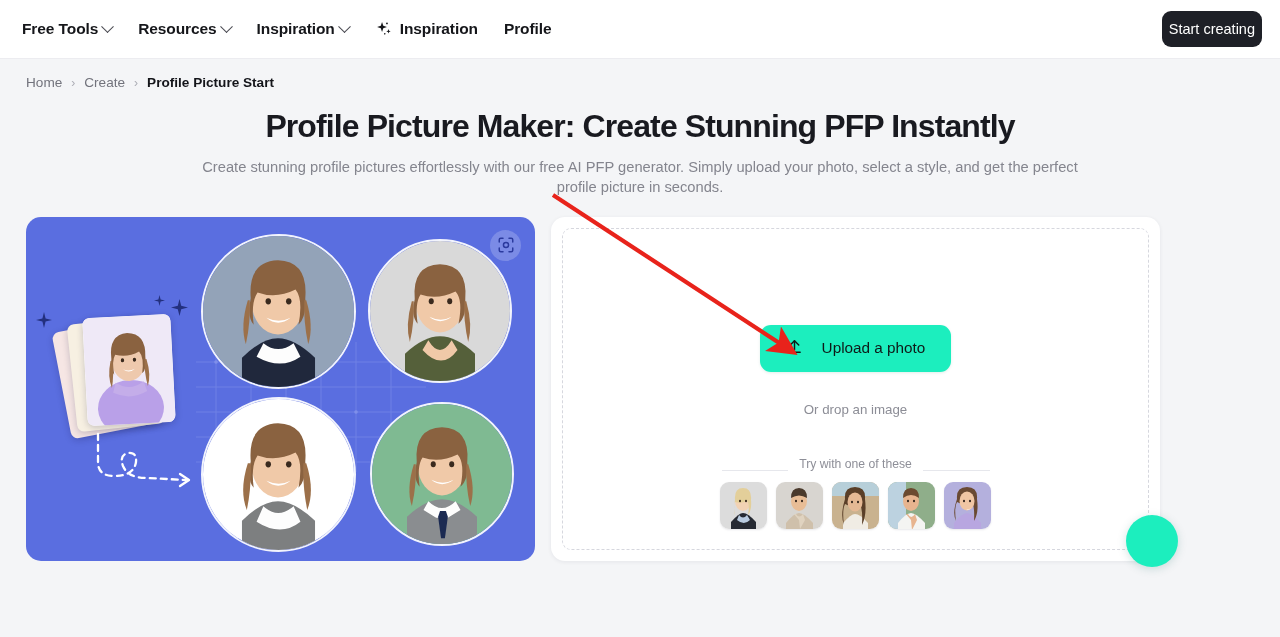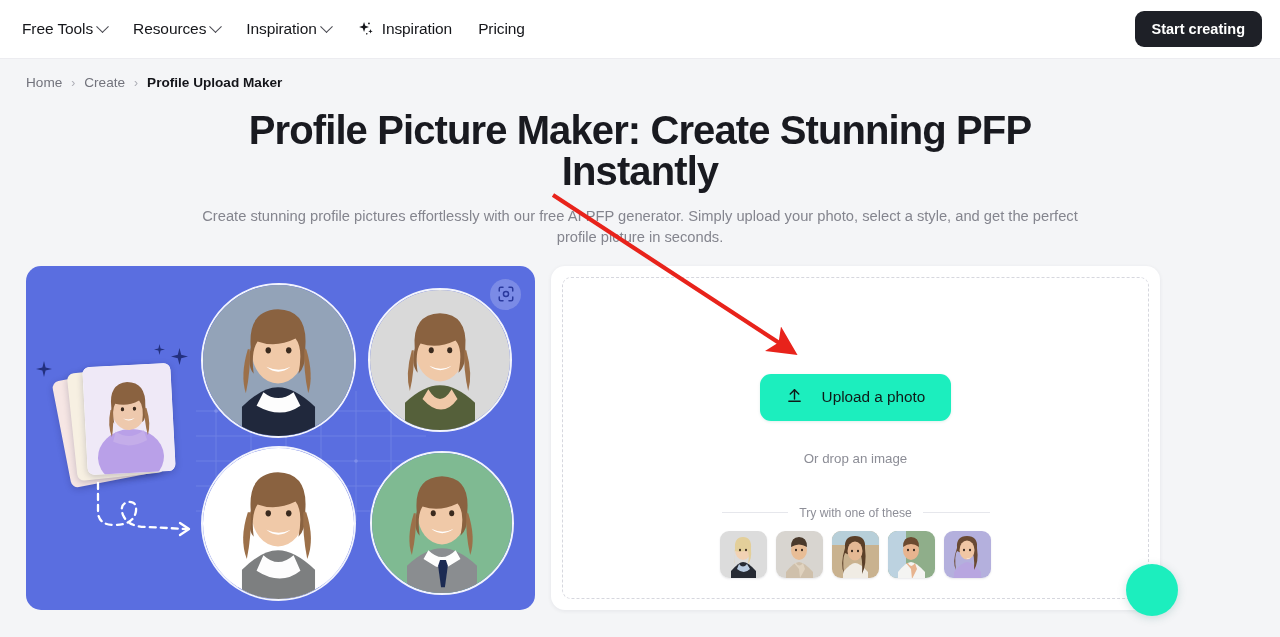--- a/index.html
+++ b/index.html
@@ -17,53 +17,53 @@
     height: 59px;
     background: #ffffff;
     display: flex;
     align-items: center;
     padding: 0 18px 0 22px;
     border-bottom: 1px solid #ececf0;
   }
   .nav-links { display: flex; align-items: center; gap: 26px; }
   .nav-item {
     display: flex; align-items: center; gap: 5px;
-    font-size: 15.5px; font-weight: 400; color: #15161a;
+    font-size: 15.5px; font-weight: 700; color: #15161a;
     letter-spacing: -0.1px;
     cursor: pointer; white-space: nowrap;
   }
   .chev {
     display: inline-block; width: 9px; height: 9px;
     border-right: 1.6px solid #4a4b52; border-bottom: 1.6px solid #4a4b52;
     transform: rotate(45deg) translate(-2px, -2px);
   }
   .sparkle-ic { display: inline-flex; margin-right: 1px; }
   .nav-spacer { flex: 1; }
   .start-btn {
     background: #1e2027; color: #fff;
-    font-size: 14.5px; font-weight: 700;
-    padding: 10px 17px; border-radius: 9px;
+    font-size: 14.5px; font-weight: 400;
+    padding: 10px 7px; border-radius: 9px;
     border: none; cursor: pointer; white-space: nowrap;
   }
 
   
   .crumbs {
     display: flex; align-items: flex-end; gap: 9px;
     padding: 16px 0 0 26px; font-size: 13.6px;
   }
   .crumb { color: #72737c; cursor: pointer; }
   .crumb.current { color: #14151a; font-weight: 700; cursor: default; }
   .crumb-sep { color: #acadb5; font-size: 12px; }
 
   
   .hero-title {
     margin: 20px auto 0;
     width: 830px;
     text-align: center;
-    font-size: 40px; line-height: 1.03;
+    font-size: 32px; line-height: 1.03;
     font-weight: 700; color: #191a20;
     letter-spacing: -0.9px;
   }
   .hero-sub {
     margin: 14px auto 0;
     width: 900px; text-align: center;
     font-size: 14.7px; line-height: 1.38;
     color: #84858e;
   }
 
@@ -152,21 +152,21 @@
     cursor: pointer;
     box-shadow: 0 1px 3px rgba(0,120,100,.12);
   }
   .drop-hint { margin-top: 30px; font-size: 13.3px; color: #8c8d96; }
 
   .try-wrap {
     position: absolute; left: 0; right: 0; bottom: 20px;
     display: flex; flex-direction: column; align-items: center;
   }
   .try-label-row {
-    display: flex; align-items: center; gap: 11px;
+    display: flex; align-items: flex-end; gap: 11px;
     width: 268px; margin-bottom: 11px;
   }
   .try-rule { flex: 1; height: 1px; background: #e6e7ec; }
   .try-label { font-size: 12.2px; color: #8e8f98; white-space: nowrap; }
   .thumbs { display: flex; gap: 9px; }
   .thumb {
     width: 47px; height: 47px; border-radius: 9px;
     overflow: hidden; cursor: pointer;
     box-shadow: 0 1px 2px rgba(30,30,60,.10);
   }
@@ -214,35 +214,35 @@
           <path d="M7.4 2.2 L8.7 6.1 L12.6 7.4 L8.7 8.7 L7.4 12.6 L6.1 8.7 L2.2 7.4 L6.1 6.1 Z" fill="#15161a"></path>
           <path d="M14.2 9.6 L14.8 11.3 L16.5 11.9 L14.8 12.5 L14.2 14.2 L13.6 12.5 L11.9 11.9 L13.6 11.3 Z" fill="#15161a"></path>
           <circle cx="12.6" cy="3.6" r="0.95" fill="#15161a"></circle>
           <circle cx="10.3" cy="14.6" r="0.8" fill="#15161a"></circle>
         </svg>
       </span>
       <span>Inspiration</span>
     </div>
 
     <div class="nav-item">
-      <span>Pricing</span>
+      <span>Profile</span>
     </div>
   </div>
 
   <div class="nav-spacer"></div>
 
   <button class="start-btn">Start creating</button>
 </div>
 
 <div class="crumbs">
   <span class="crumb">Home</span>
   <span class="crumb-sep">›</span>
   <span class="crumb">Create</span>
   <span class="crumb-sep">›</span>
-  <span class="crumb current">Profile Upload Maker</span>
+  <span class="crumb current">Profile Picture Start</span>
 </div>
 
 <h1 class="hero-title">Profile Picture Maker: Create Stunning PFP Instantly</h1>
 <p class="hero-sub">Create stunning profile pictures effortlessly with our free AI PFP generator. Simply upload your photo, select a style, and get the perfect profile picture in seconds.</p>
 
 <div class="content">
 
   <div class="hero-panel">
 
     <svg class="grid-deco" viewBox="0 0 230 130">

